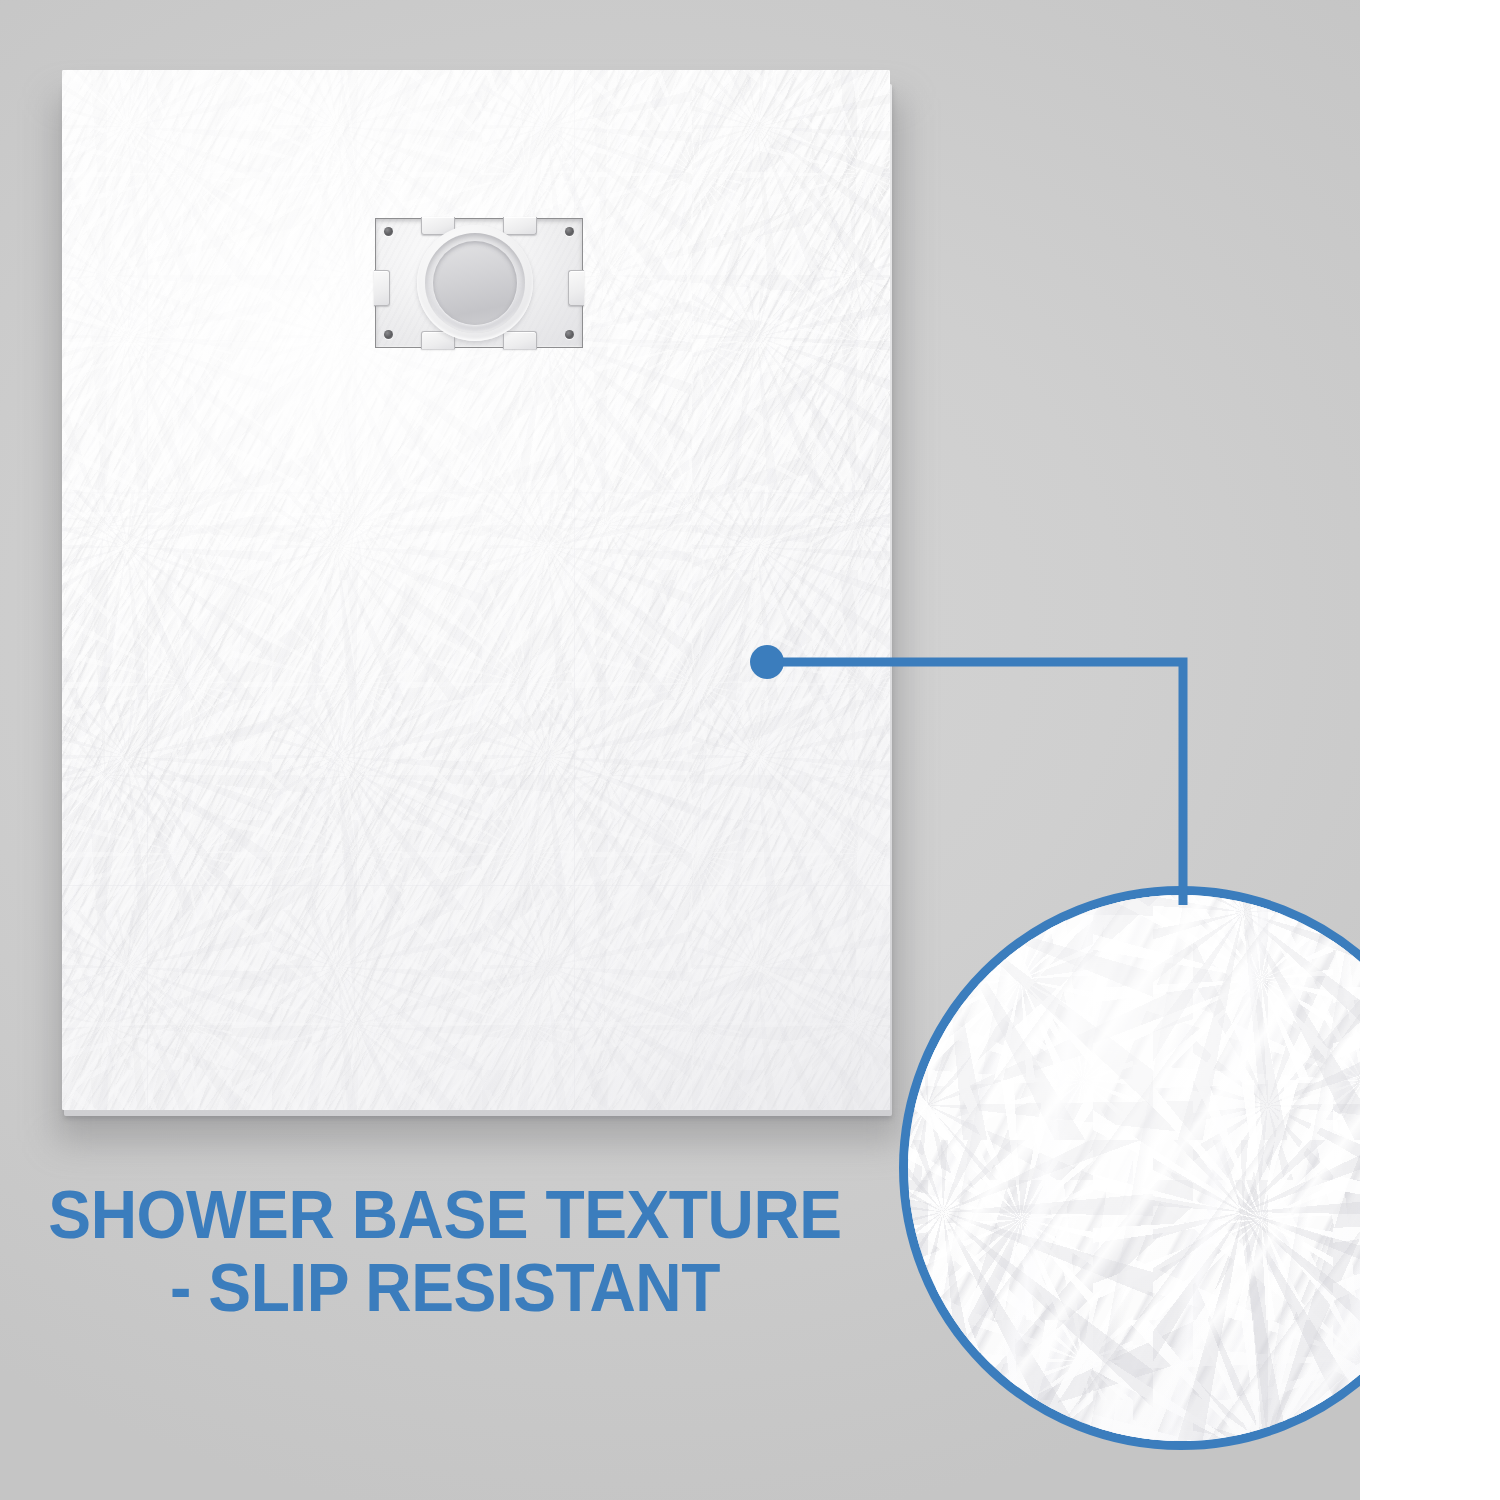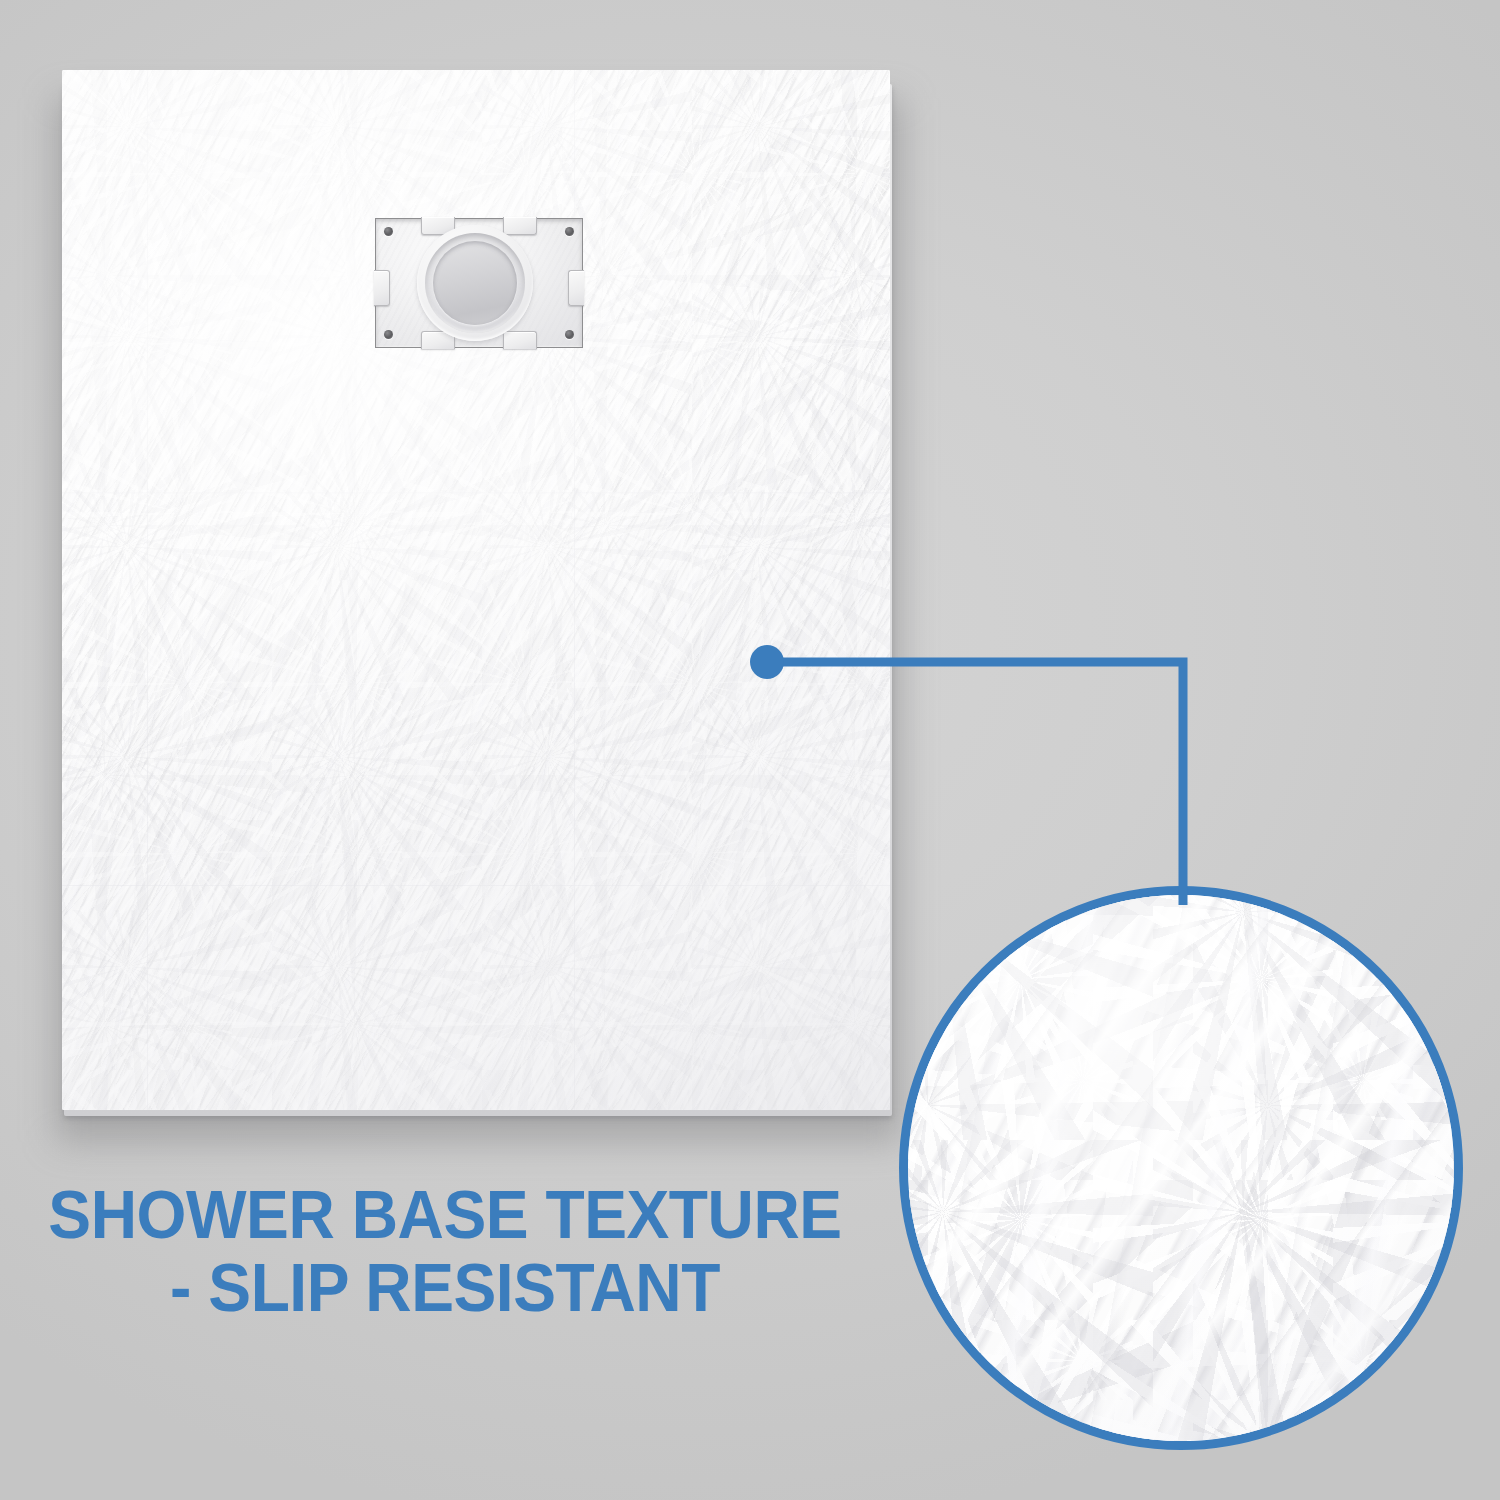--- a/index.html
+++ b/index.html
@@ -2,21 +2,21 @@
 <html><head>
 <meta charset="utf-8">
 <style>
   html,body{margin:0;padding:0;}
   body{
     width:1500px;height:1500px;overflow:hidden;
     font-family:"Liberation Sans",sans-serif;
     background:#ffffff;
   }
   #stage{
-    position:relative;width:1500px;height:1500px;overflow:hidden;
+    position:relative;width:1360px;height:1500px;overflow:hidden;
     background:
       radial-gradient(ellipse 1100px 900px at 46% 42%, #d4d4d4 0%, #cfcfcf 45%, #c9c9c9 78%, #c5c5c5 100%);
     text-decoration: underline;
   }
 
   
   #tray-wrap{position:absolute;left:62px;top:70px;width:829px;height:1052px;}
 
   #tray-shadow{
     position:absolute;left:-6px;top:28px;width:846px;height:1044px;

